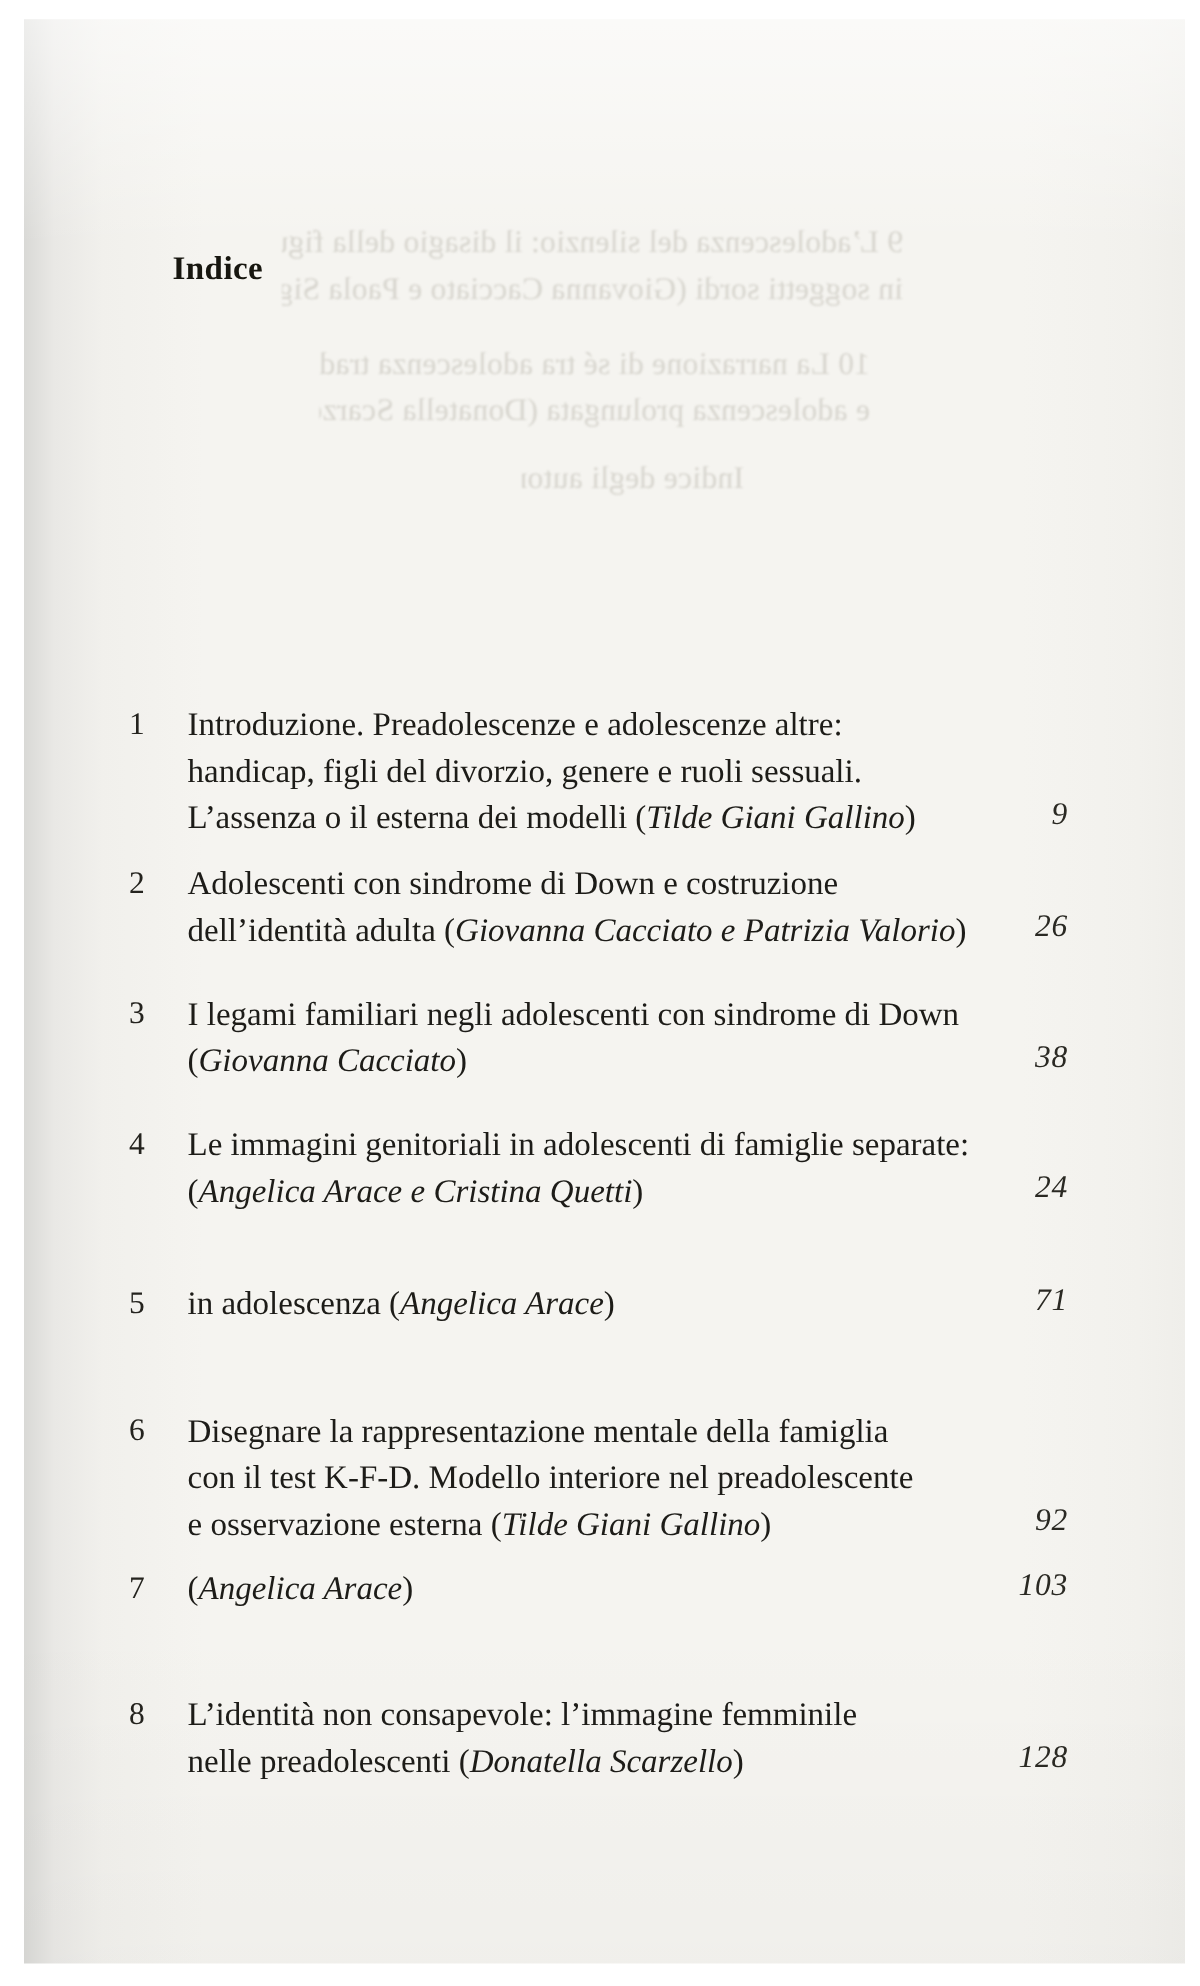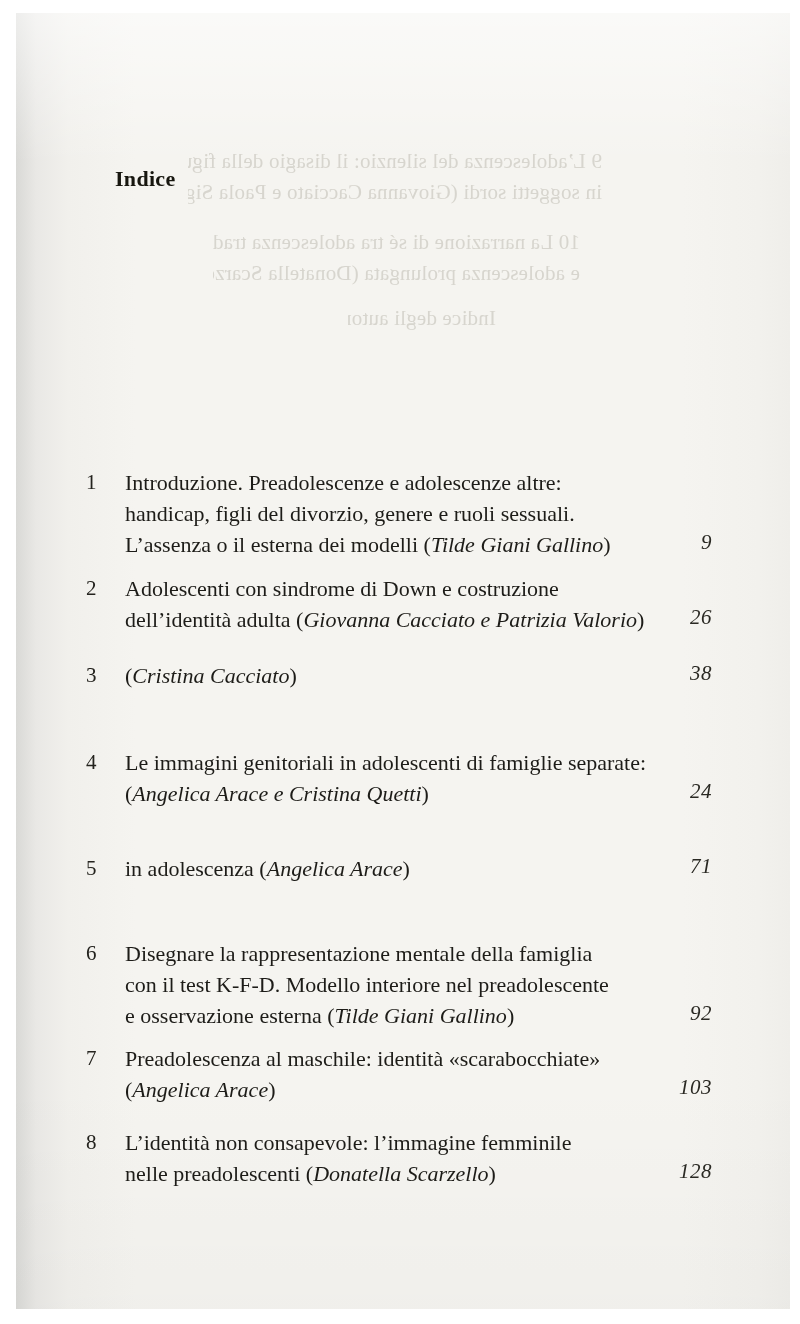--- a/index.html
+++ b/index.html
@@ -95,21 +95,22 @@
           <span class="num">2</span>
           <div class="lines">
             <div class="line"><span>Adolescenti con sindrome di Down e costruzione</span></div>
             <div class="line"><span>dell’identità adulta (</span><i>Giovanna Cacciato e Patrizia Valorio</i><span>)</span></div>
           </div>
           <span class="pg">26</span>
         </div>
         <div class="entry" style="top: 647px;">
           <span class="num">3</span>
           <div class="lines">
-            <div class="line"><span>(</span><i>Cristina Cacciato</i><span>)</span></div>
+            <div class="line"><span>I legami familiari negli adolescenti con sindrome di Down</span></div>
+            <div class="line"><span>(</span><i>Giovanna Cacciato</i><span>)</span></div>
           </div>
           <span class="pg">38</span>
         </div>
         <div class="entry" style="top: 734px;">
           <span class="num">4</span>
           <div class="lines">
             <div class="line"><span>Le immagini genitoriali in adolescenti di famiglie separate:</span></div>
             <div class="line"><span>(</span><i>Angelica Arace e Cristina Quetti</i><span>)</span></div>
           </div>
           <span class="pg">24</span>
@@ -126,21 +127,20 @@
           <div class="lines">
             <div class="line"><span>Disegnare la rappresentazione mentale della famiglia</span></div>
             <div class="line"><span>con il test K-F-D. Modello interiore nel preadolescente</span></div>
             <div class="line"><span>e osservazione esterna (</span><i>Tilde Giani Gallino</i><span>)</span></div>
           </div>
           <span class="pg">92</span>
         </div>
         <div class="entry" style="top: 1030px;">
           <span class="num">7</span>
           <div class="lines">
-            <div class="line"><span>Preadolescenza al maschile: identità «scarabocchiate»</span></div>
             <div class="line"><span>(</span><i>Angelica Arace</i><span>)</span></div>
           </div>
           <span class="pg">103</span>
         </div>
         <div class="entry" style="top: 1114px;">
           <span class="num">8</span>
           <div class="lines">
             <div class="line"><span>L’identità non consapevole: l’immagine femminile</span></div>
             <div class="line"><span>nelle preadolescenti (</span><i>Donatella Scarzello</i><span>)</span></div>
           </div>

